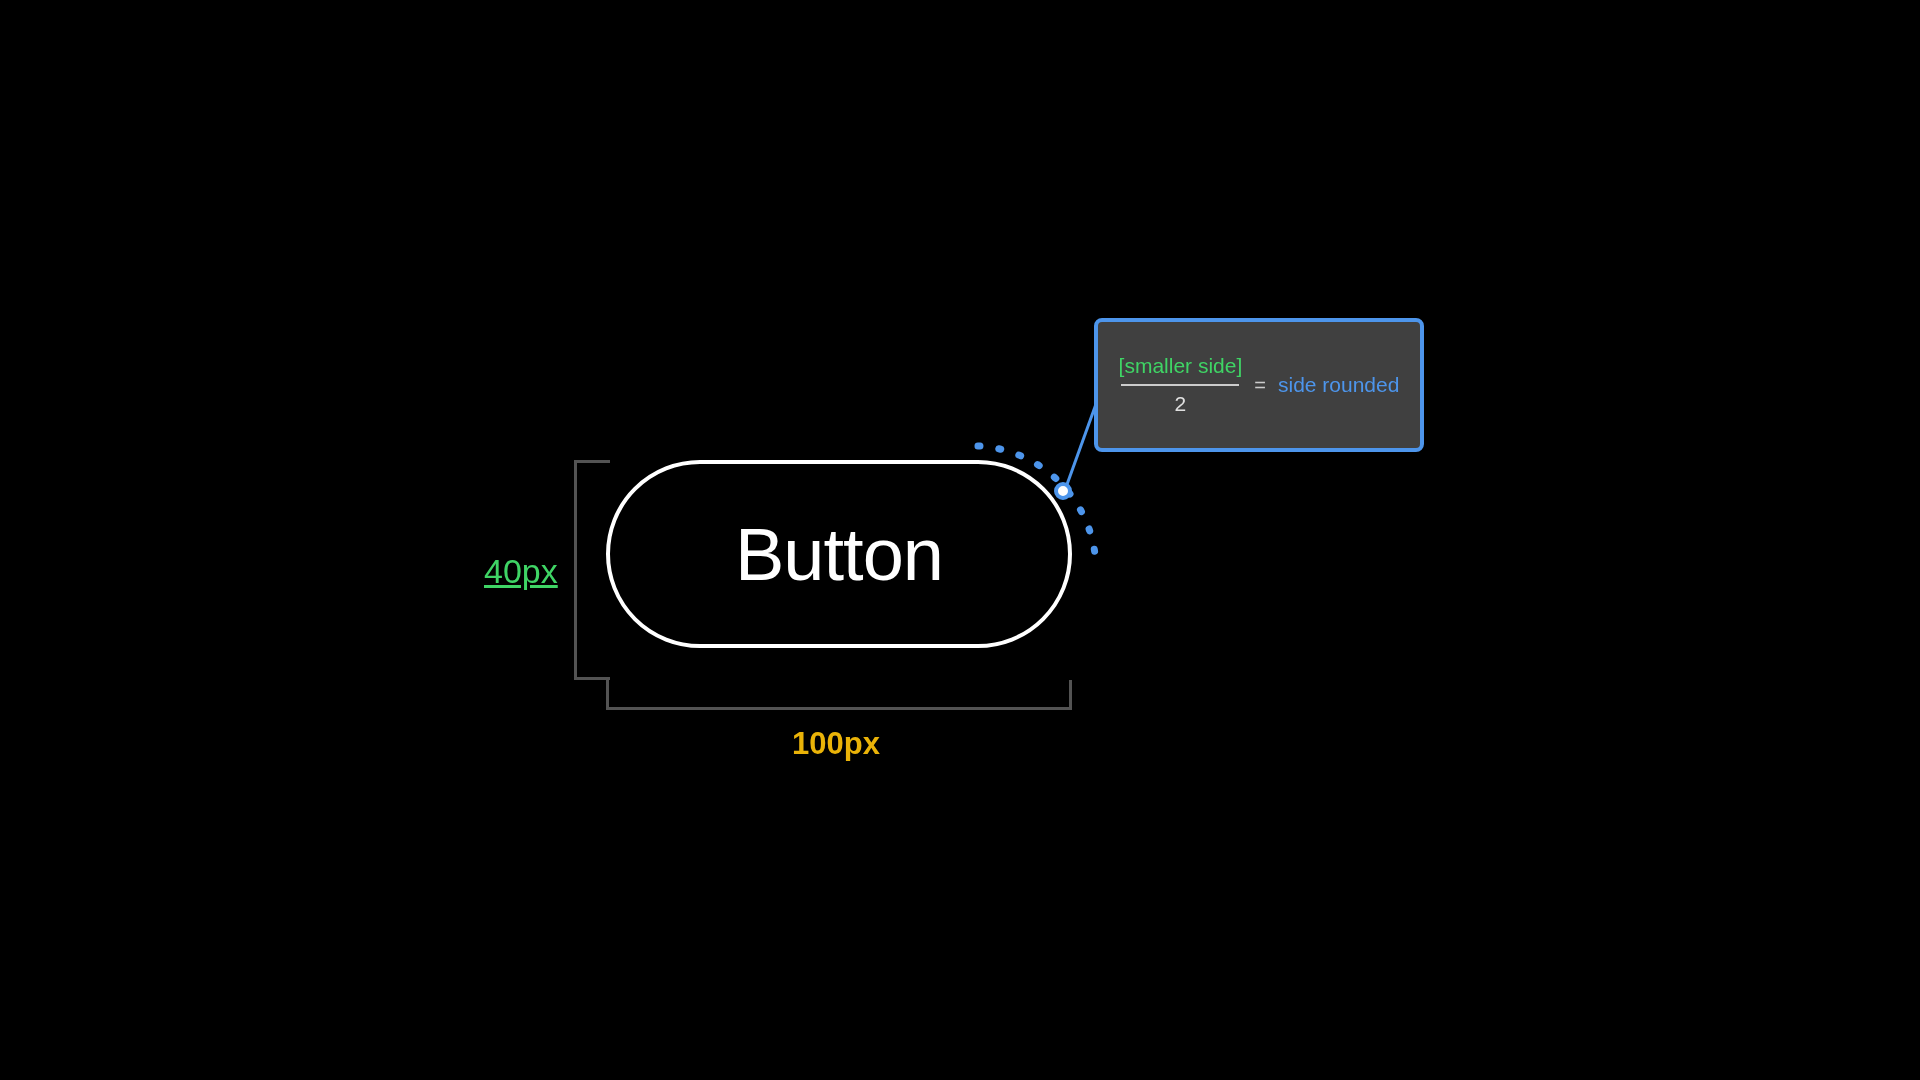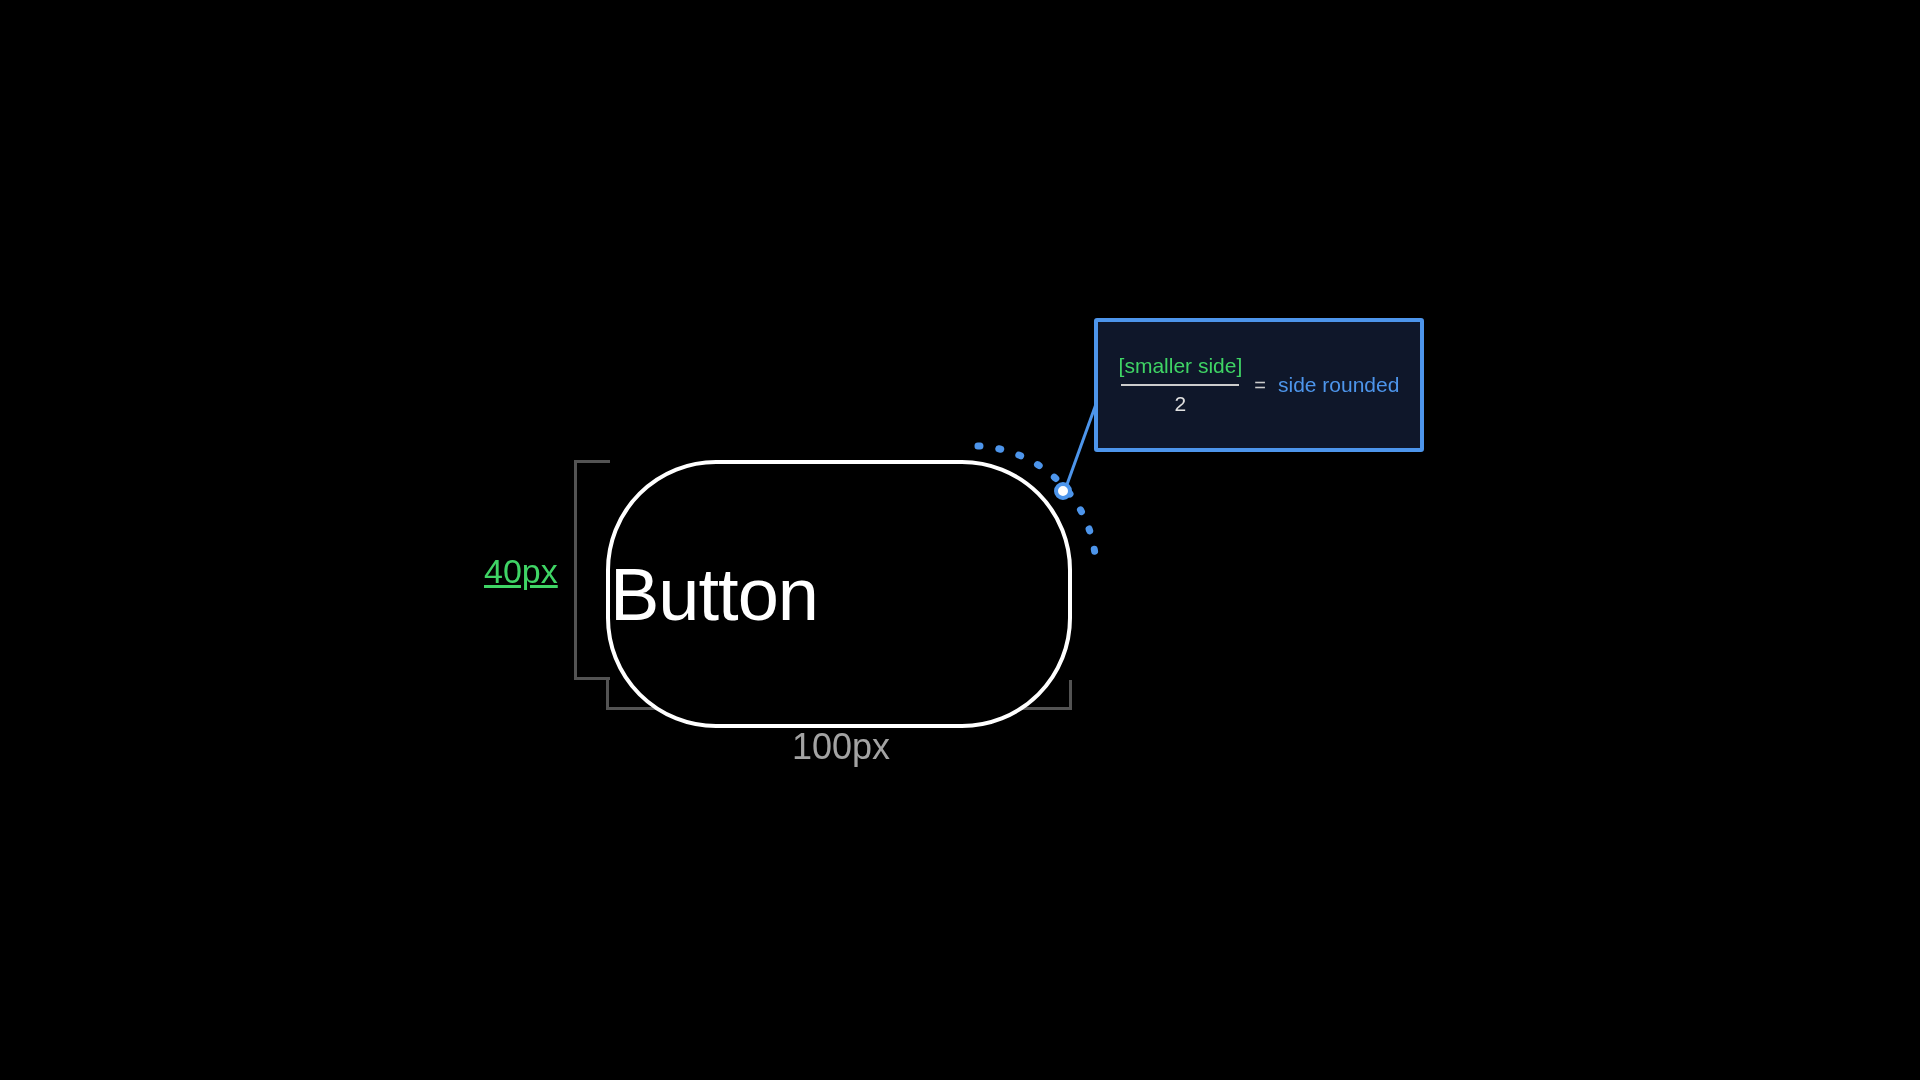--- a/index.html
+++ b/index.html
@@ -59,37 +59,38 @@
       border-left: 3px solid #808080;
       border-right: 3px solid #808080;
       border-bottom: 3px solid #808080;
       opacity: 0.65;
     }
     
     .width-label {
       position: absolute;
       left: 560px;
       top: 594px;
-      color: #a3a3a3;
-      font-size: 36px;
-      font-weight: 400;
+      color: #eab308;
+      font-size: 31px;
+      font-weight: 700;
     }
     
     
     .pill-button {
       position: absolute;
       left: 374px;
       top: 328px;
       width: 466px;
-      height: 268px;
+      height: 188px;
       border: 4px solid #ffffff;
       border-radius: 110px;
       background: #000000;
       display: flex;
       align-items: center;
+      justify-content: center;
     }
     
     .pill-button-label {
       color: #ffffff;
       font-size: 74px;
       font-weight: 500;
       letter-spacing: -1px;
     }
     
     
@@ -124,23 +125,23 @@
       pointer-events: none;
     }
     
     
     .callout {
       position: absolute;
       left: 862px;
       top: 186px;
       width: 330px;
       height: 134px;
-      background: #0f172a;
+      background: #404040;
       border: 4px solid #4D95EB;
-      border-radius: 3px;
+      border-radius: 8px;
       display: flex;
       align-items: center;
       justify-content: center;
       gap: 12px;
       padding: 6px 20px;
     }
     
     .fraction {
       display: flex;
       flex-direction: column;

